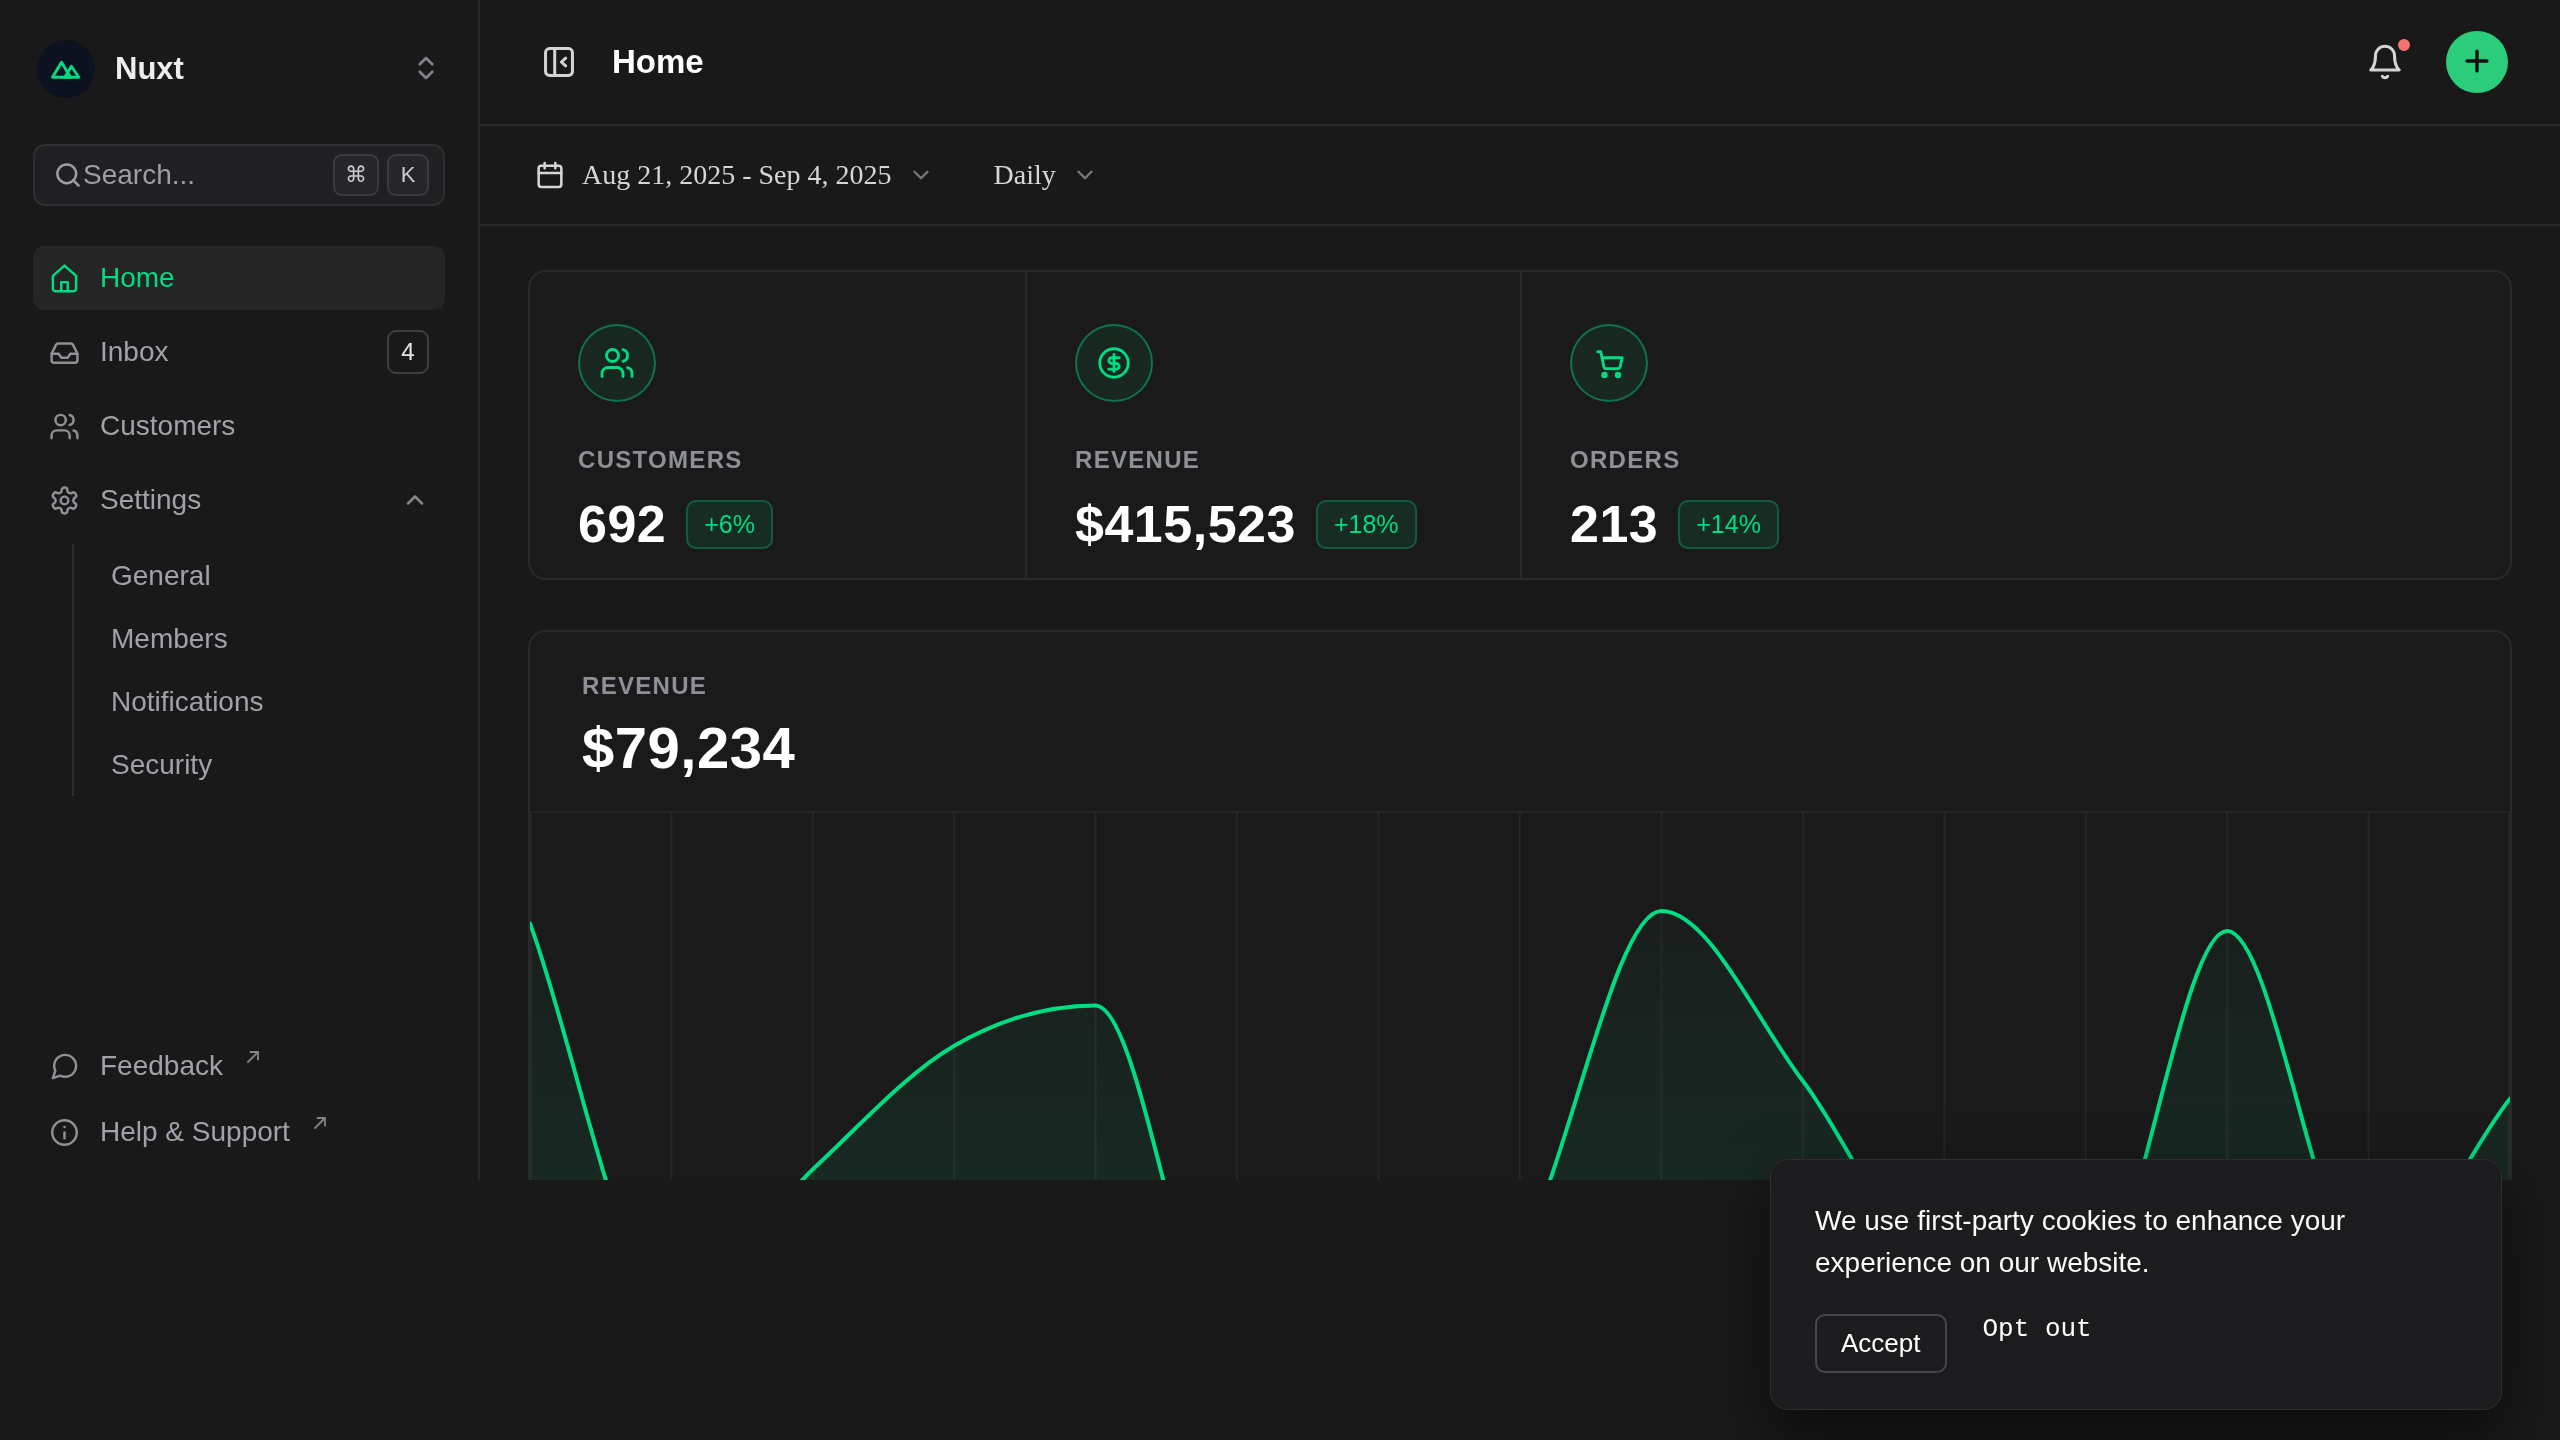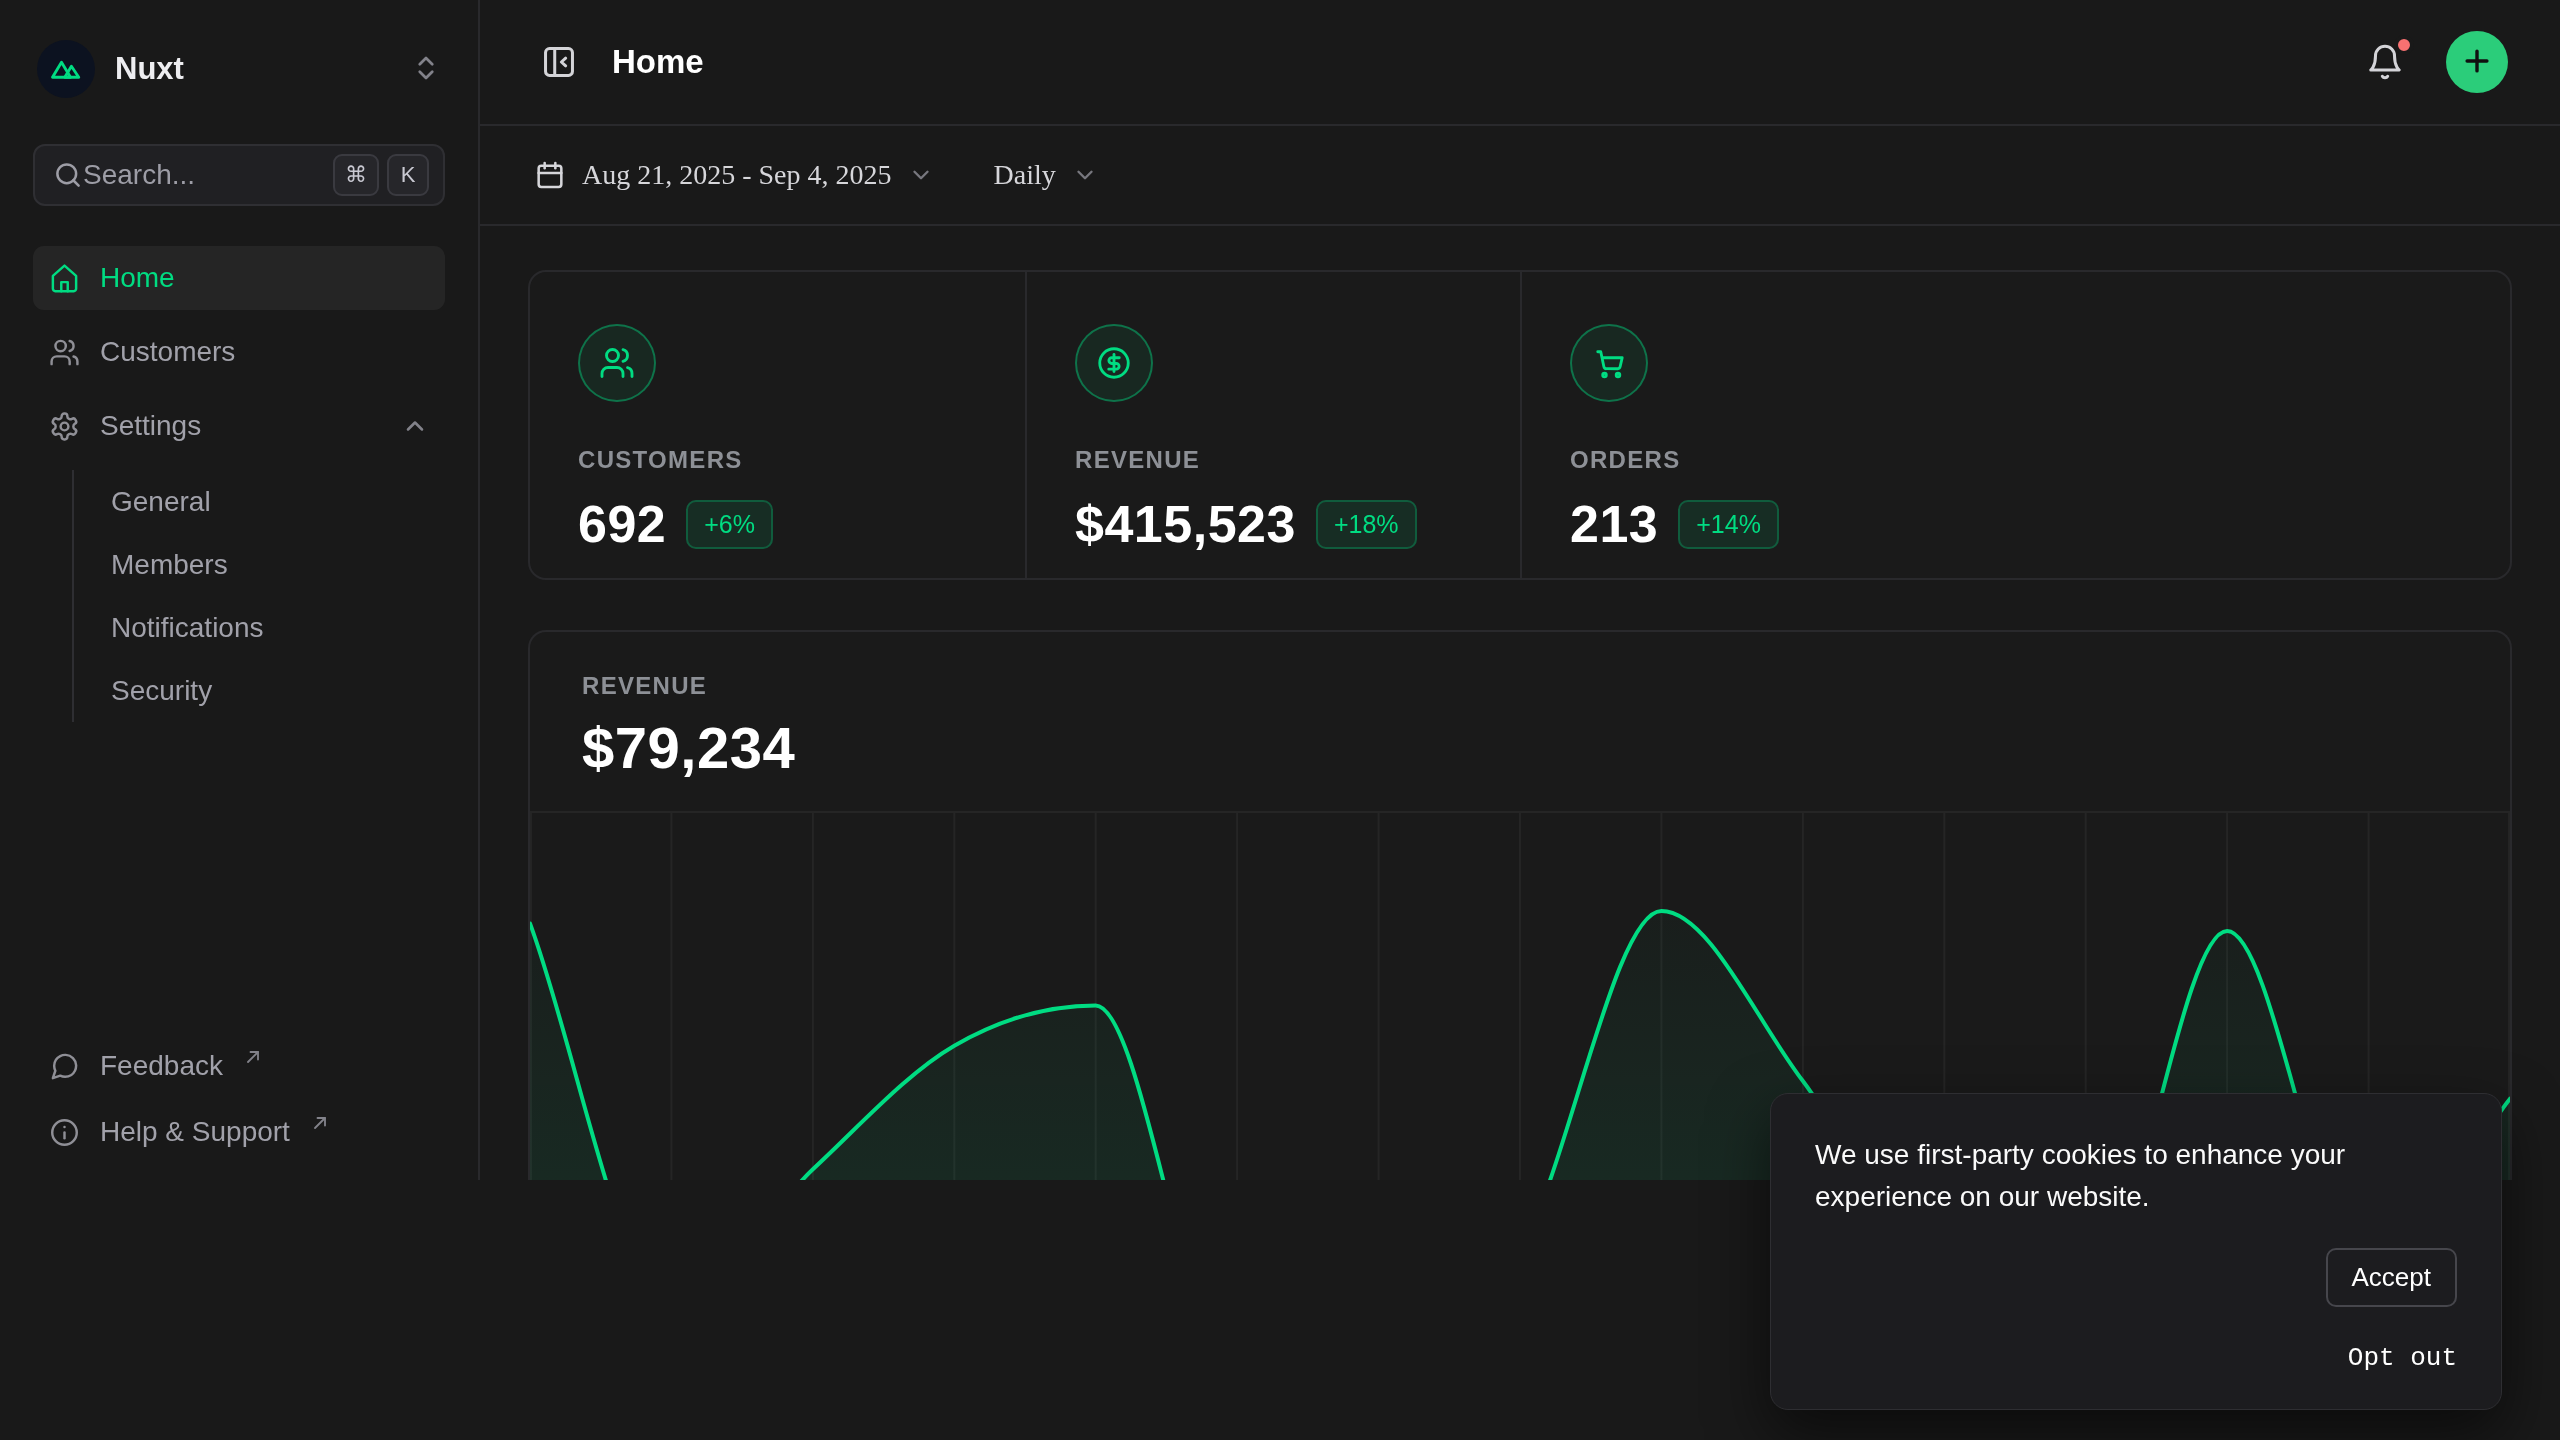--- a/index.html
+++ b/index.html
@@ -108,21 +108,21 @@
   .chart-head{padding:40px 52px 30px;}
   .chart-label{font-size:24px;font-weight:600;letter-spacing:1.3px;color:var(--muted2);}
   .chart-value{margin-top:14px;font-size:58px;font-weight:700;color:#fff;letter-spacing:.5px;}
   .plot{height:700px;border-top:2px solid rgba(255,255,255,.05);position:relative;}
   .plot svg{position:absolute;inset:0;width:100%;height:100%;display:block;}
 
   
   .cookie{position:fixed;right:58px;bottom:30px;width:732px;background:#1c1c1f;border:1px solid #2e2e32;
     border-radius:18px;padding:40px 44px 36px;box-shadow:0 24px 60px rgba(0,0,0,.55);z-index:50;}
   .cookie-msg{font-size:28px;line-height:42px;color:#fafafa;}
-  .cookie-actions{margin-top:30px;display:flex;align-items:flex-end;gap:36px;flex-direction:column;}
+  .cookie-actions{margin-top:30px;display:flex;align-items:flex-start;gap:36px;}
   .accept-btn{background:none;border:2px solid #46464c;border-radius:10px;color:#fff;
     font-size:26px;font-weight:500;padding:12px 24px;cursor:pointer;font-family:inherit;}
   .optout-btn{background:none;border:none;color:#ffffff;font-size:26px;font-weight:500;cursor:pointer;font-family:Liberation Mono, monospace;}
 </style>
 </head>
 <body>
 
 <div class="app">
 
   <aside>
@@ -162,20 +162,30 @@
         <a class="side-item active">
           <span class="icn">
             <svg viewBox="0 0 24 24" fill="none" stroke="currentColor" stroke-width="1.9" stroke-linecap="round" stroke-linejoin="round">
               <path d="m3 10 9-8 9 8v10a1.8 1.8 0 0 1-1.8 1.8H4.8A1.8 1.8 0 0 1 3 20Z"></path>
                 <path d="M9.5 21.8v-7h5v7"></path>
             </svg>
           </span>
           <span class="lbl">Home</span>
         </a>
 
+        <a class="side-item">
+          <span class="icn">
+            <svg viewBox="0 0 24 24" fill="none" stroke="currentColor" stroke-width="1.9" stroke-linecap="round" stroke-linejoin="round">
+              <polyline points="22 13 16.5 13 14.5 16 9.5 16 7.5 13 2 13"></polyline>
+              <path d="M5.4 6.1 2 13v5a2 2 0 0 0 2 2h16a2 2 0 0 0 2-2v-5l-3.4-6.9A2 2 0 0 0 16.8 5H7.2a2 2 0 0 0-1.8 1.1z"></path>
+            </svg>
+          </span>
+          <span class="lbl">Inbox</span>
+          <span class="count-badge">4</span>
+        </a>
 
         <a class="side-item">
           <span class="icn">
             <svg viewBox="0 0 24 24" fill="none" stroke="currentColor" stroke-width="1.9" stroke-linecap="round" stroke-linejoin="round">
               <path d="M16 21v-2a4 4 0 0 0-4-4H6a4 4 0 0 0-4 4v2"></path>
                 <circle cx="9" cy="7" r="4"></circle>
               <path d="M22 21v-2a4 4 0 0 0-3-3.87"></path>
                 <path d="M16 3.13a4 4 0 0 1 0 7.75"></path>
             </svg>
           </span>

